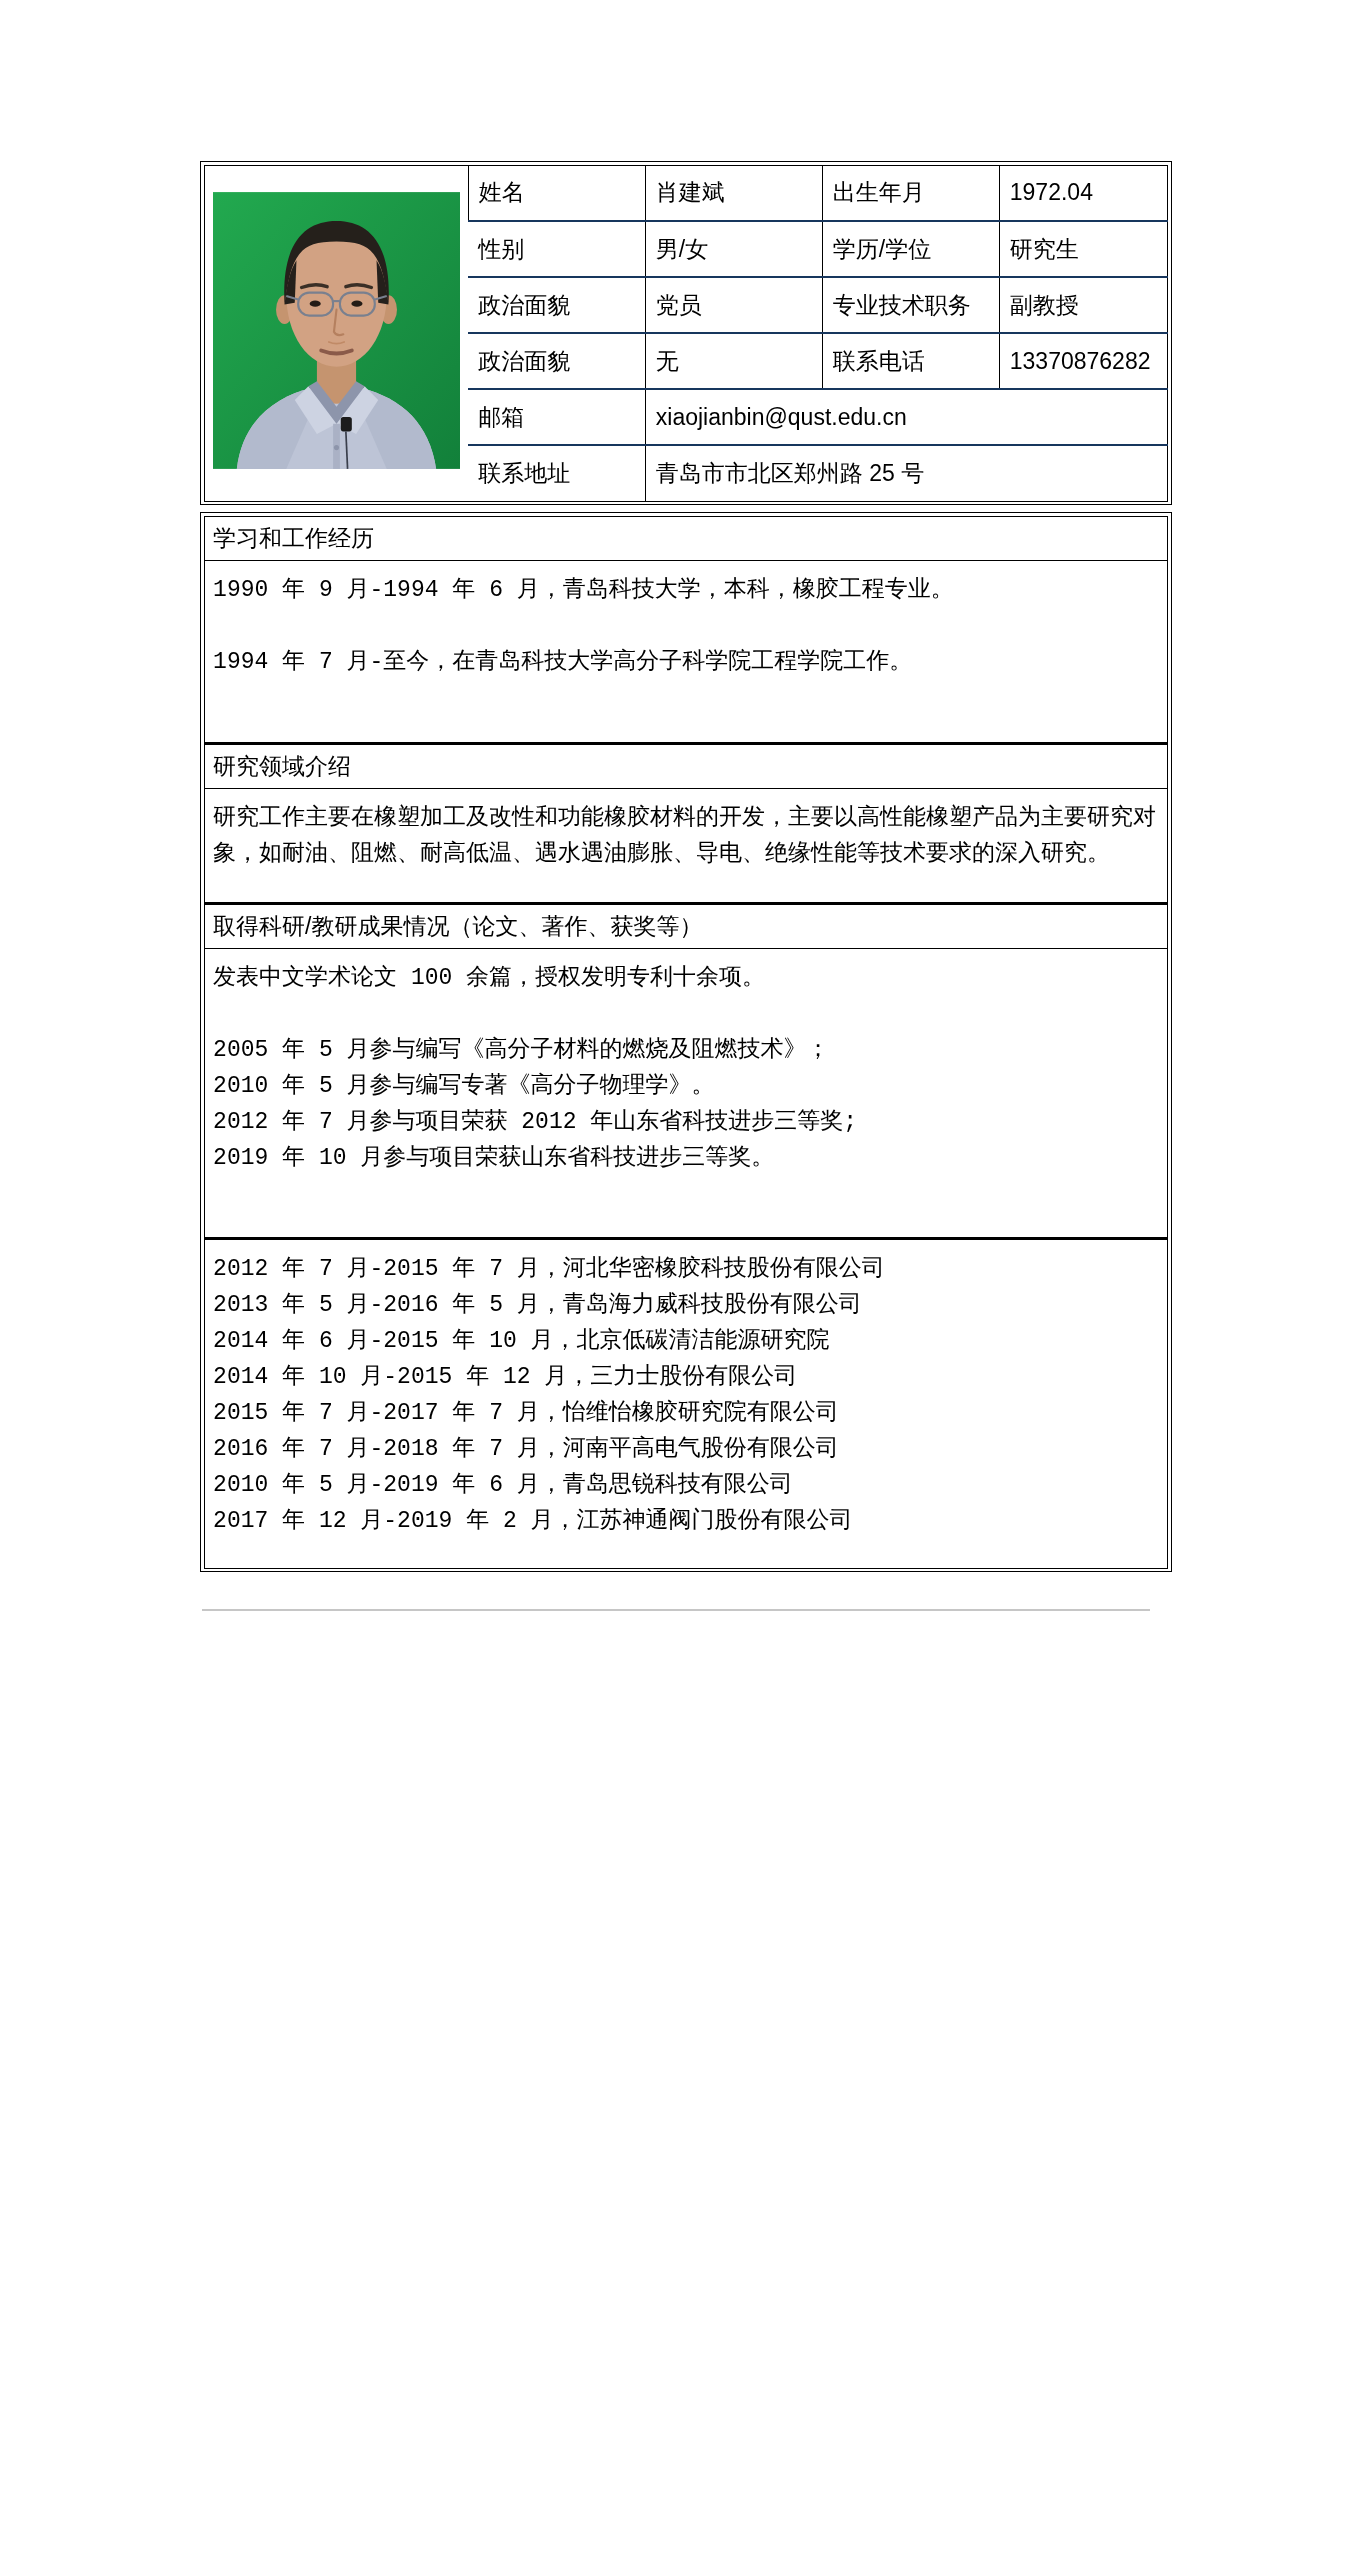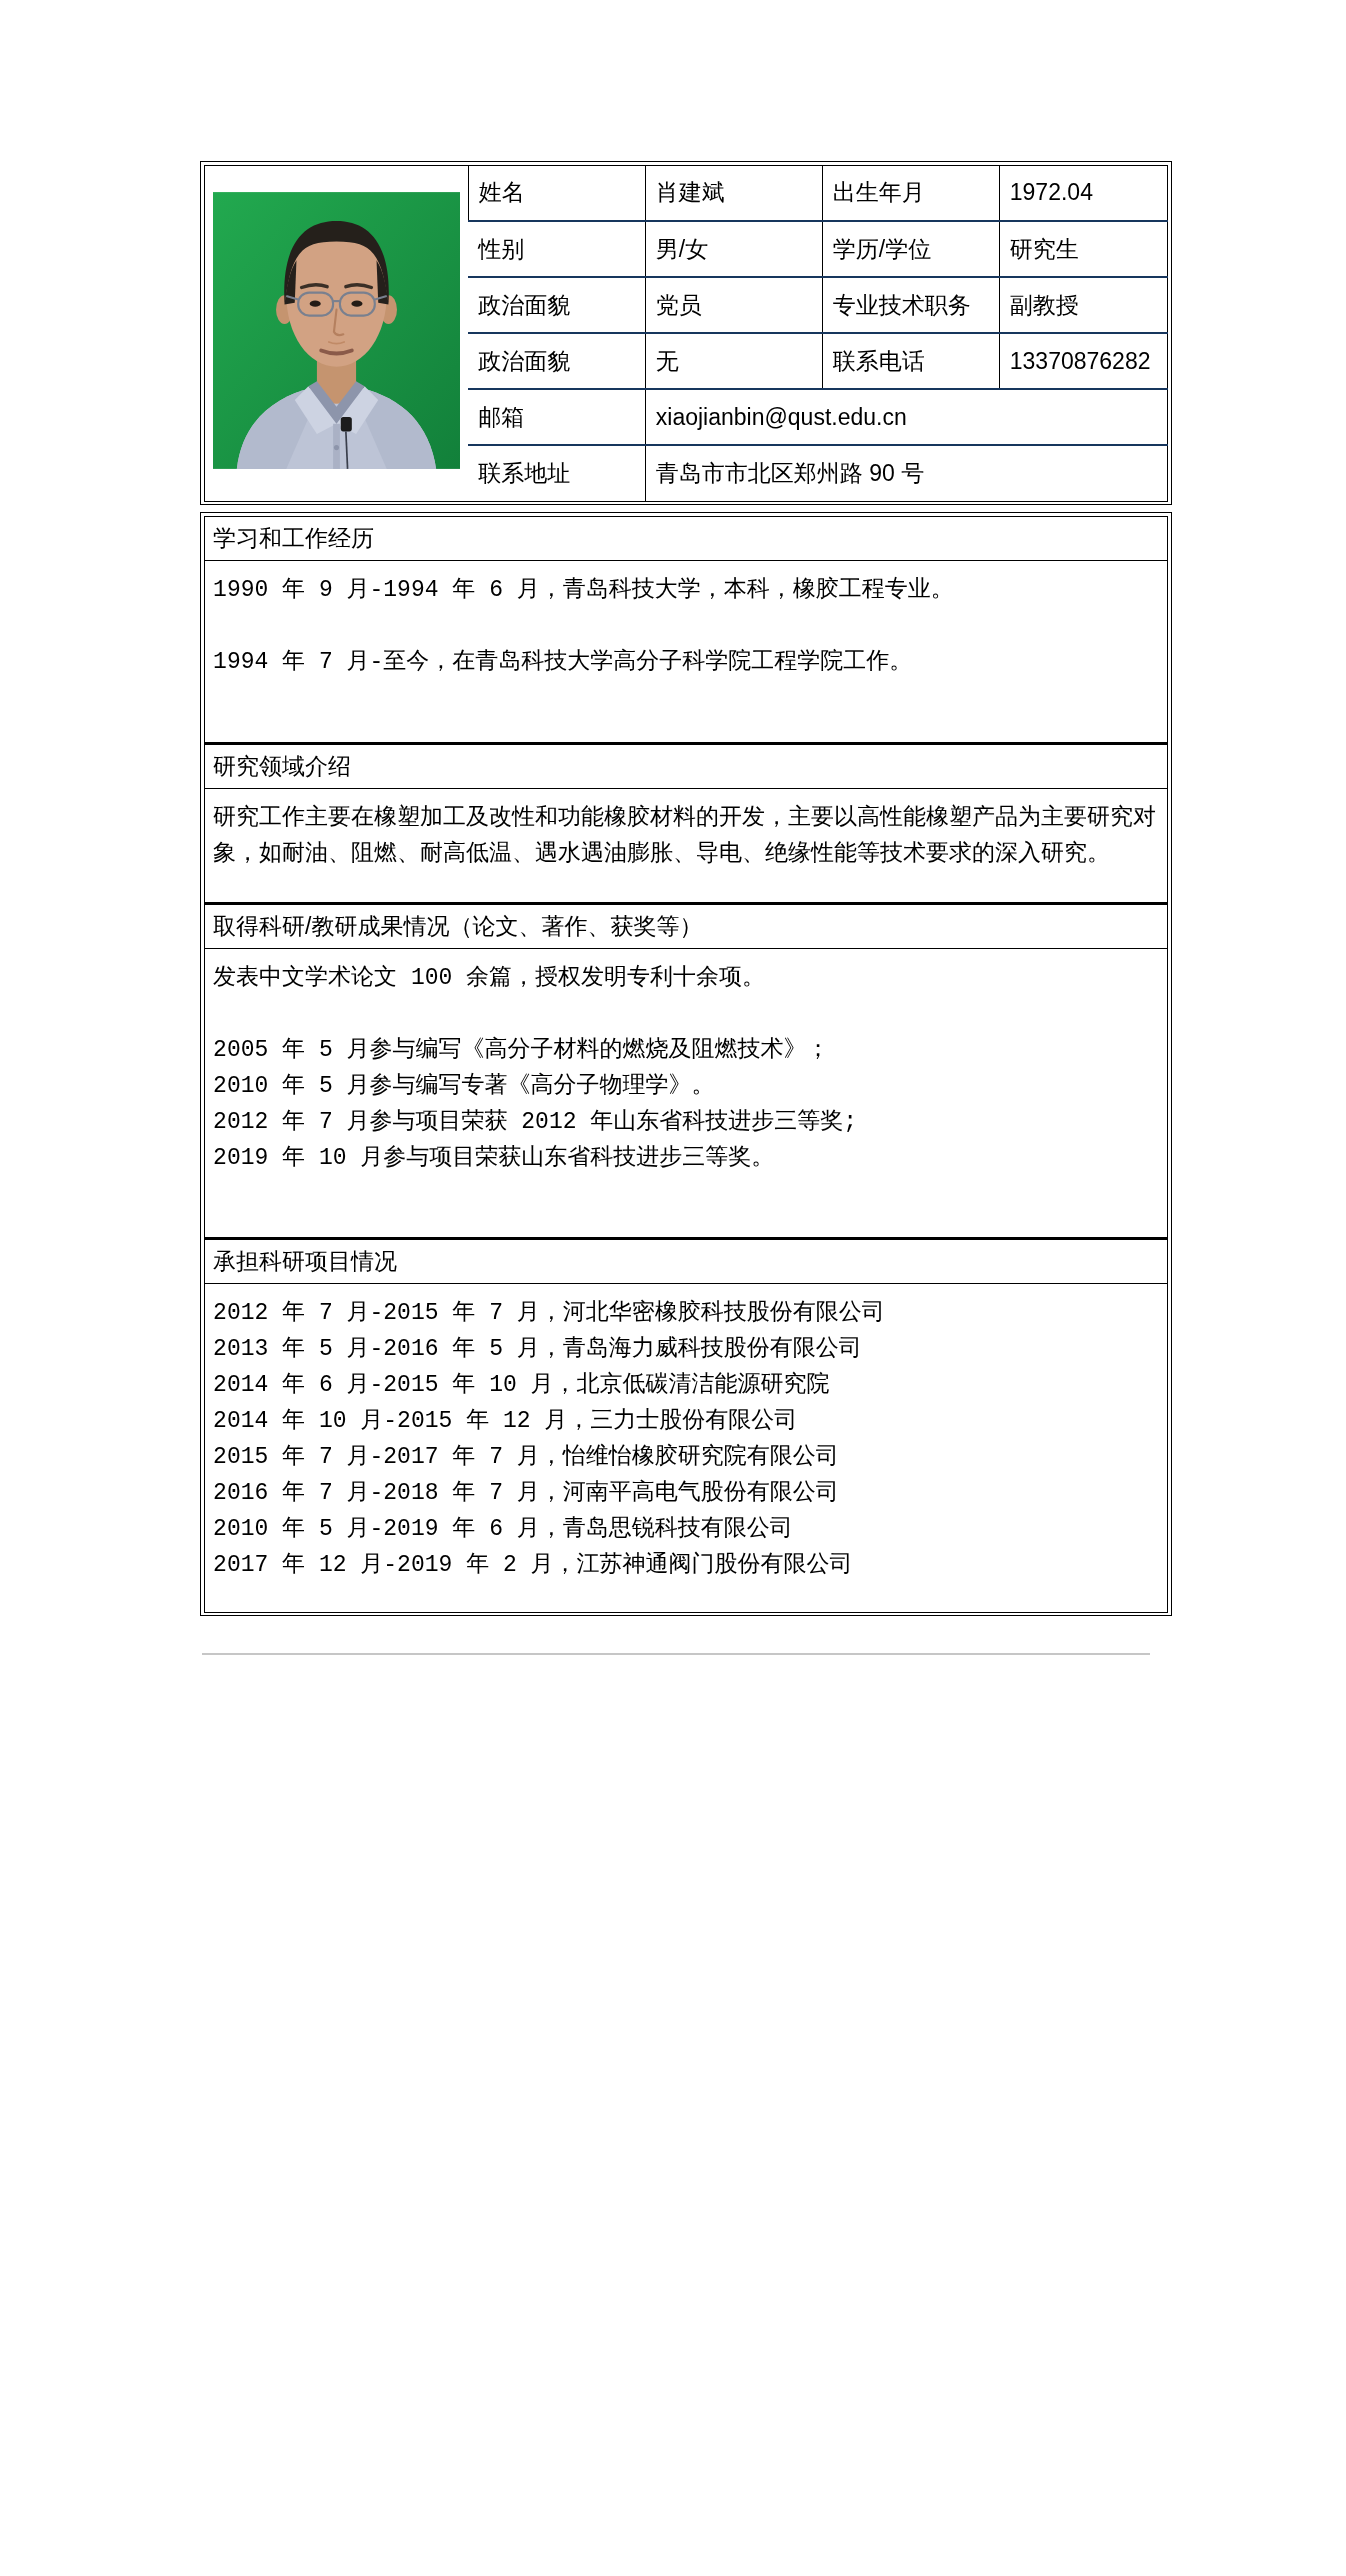--- a/index.html
+++ b/index.html
@@ -127,21 +127,21 @@
           <td>无</td>
           <td>联系电话</td>
           <td>13370876282</td>
         </tr>
         <tr>
           <td>邮箱</td>
           <td colspan="3">xiaojianbin@qust.edu.cn</td>
         </tr>
         <tr>
           <td>联系地址</td>
-          <td colspan="3">青岛市市北区郑州路 90 号</td>
+          <td colspan="3">青岛市市北区郑州路 25 号</td>
         </tr>
       </tbody>
         </table>
     </div>
 
     <div class="tbl-wrap sec-tbl">
       <div class="sec-inner">
 
         <div class="sec-title">学习和工作经历</div>
         <div class="sec-body h1">
@@ -158,21 +158,20 @@
         <div class="sec-title">取得科研/教研成果情况（论文、著作、获奖等）</div>
         <div class="sec-body h3">
             <div class="line">发表中文学术论文 100 余篇，授权发明专利十余项。</div>
             <div class="line">&nbsp;</div>
             <div class="line">2005 年 5 月参与编写《高分子材料的燃烧及阻燃技术》；</div>
             <div class="line">2010 年 5 月参与编写专著《高分子物理学》。</div>
             <div class="line">2012 年 7 月参与项目荣获 2012 年山东省科技进步三等奖;</div>
             <div class="line">2019 年 10 月参与项目荣获山东省科技进步三等奖。</div>
           </div>
 
-        <div class="sec-title">承担科研项目情况</div>
         <div class="sec-body h4 last">
             <div class="line">2012 年 7 月-2015 年 7 月，河北华密橡胶科技股份有限公司</div>
             <div class="line">2013 年 5 月-2016 年 5 月，青岛海力威科技股份有限公司</div>
             <div class="line">2014 年 6 月-2015 年 10 月，北京低碳清洁能源研究院</div>
             <div class="line">2014 年 10 月-2015 年 12 月，三力士股份有限公司</div>
             <div class="line">2015 年 7 月-2017 年 7 月，怡维怡橡胶研究院有限公司</div>
             <div class="line">2016 年 7 月-2018 年 7 月，河南平高电气股份有限公司</div>
             <div class="line">2010 年 5 月-2019 年 6 月，青岛思锐科技有限公司</div>
             <div class="line">2017 年 12 月-2019 年 2 月，江苏神通阀门股份有限公司</div>
           </div>

